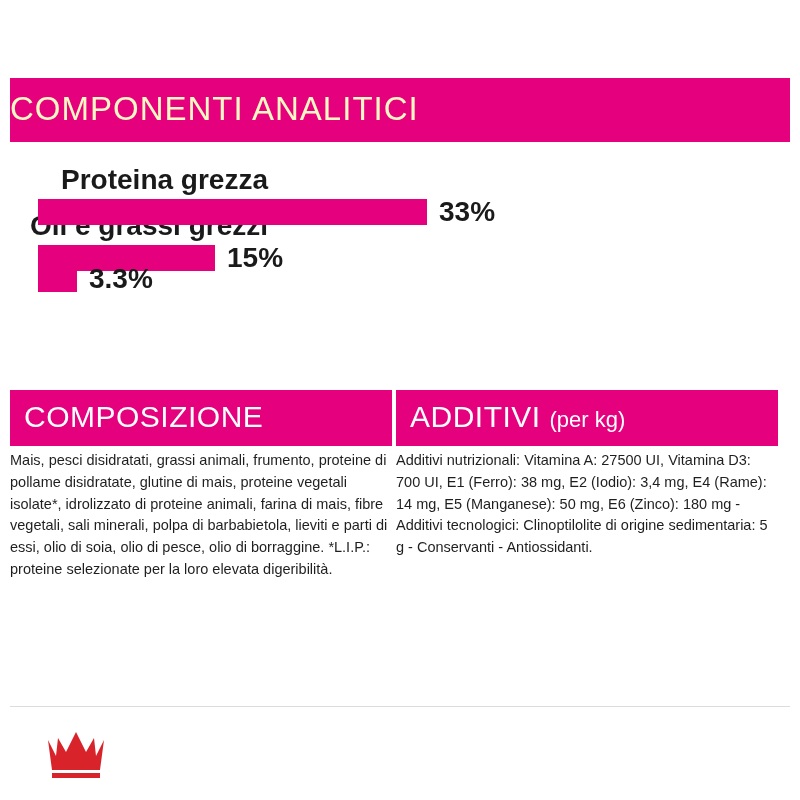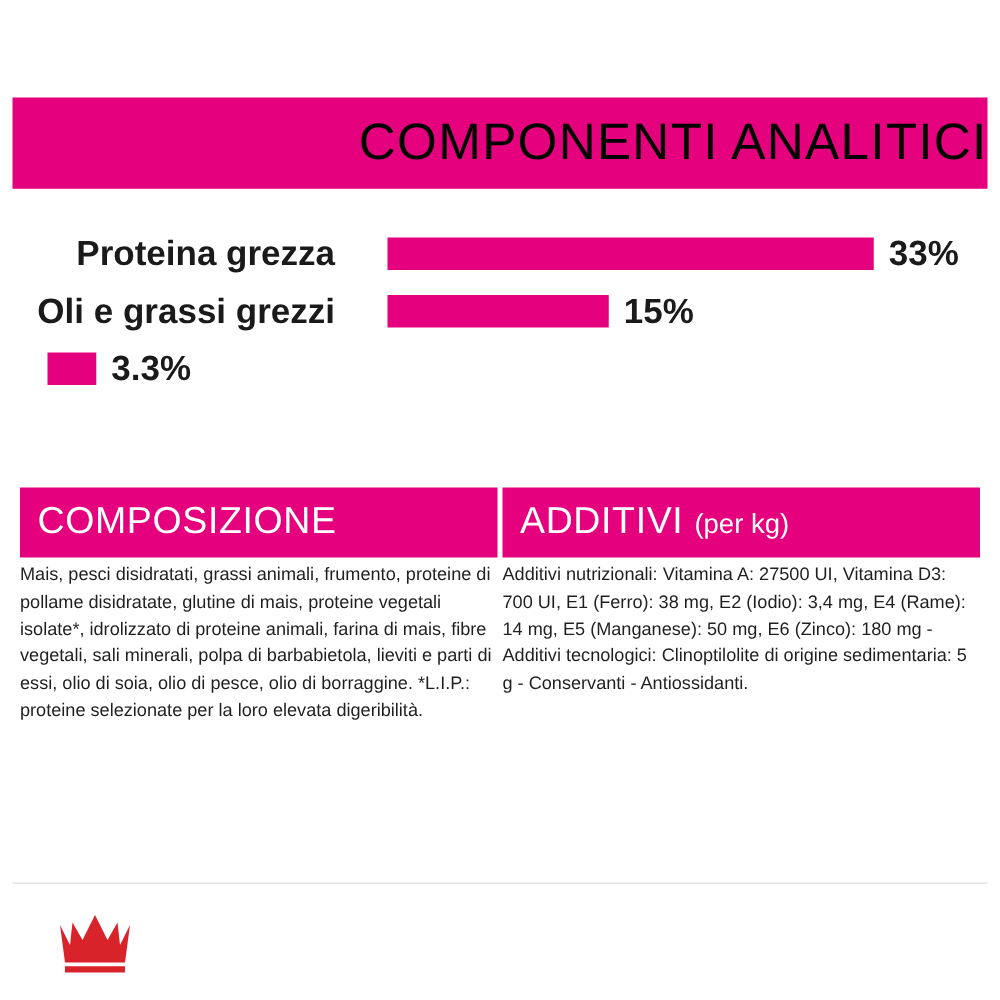--- a/index.html
+++ b/index.html
@@ -22,34 +22,35 @@
 
   
   .analytics {
     position: absolute;
     left: 10px;
     top: 78px;
     width: 780px;
   }
   .band-title {
     background: #e5007d;
-    color: #000000;
-    text-align: right;
-    font-size: 41px;
+    color: #fef9c3;
+    text-align: left;
+    font-size: 33px;
     letter-spacing: 1px;
     padding: 12px 0 14px 0;
     font-weight: 400;
   }
   .chart {
     margin-top: 22px;
   }
   .bar-row {
     display: flex;
-    align-items: flex-end;
+    align-items: flex-start;
     height: 46px;
+    flex-direction: column;
   }
   .bar-label {
     width: 272px;
     text-align: right;
     padding-right: 14px;
     box-sizing: border-box;
     font-size: 28px;
     font-weight: bold;
     color: #1a1a1a;
     white-space: nowrap;
@@ -74,21 +75,20 @@
   }
 
   
   .panels {
     position: absolute;
     left: 10px;
     top: 390px;
     width: 780px;
     display: flex;
     gap: 4px;
-    justify-content: center;
   }
   .panel {
     width: 382px;
   }
   .panel-head {
     background: #e5007d;
     color: #ffffff;
     padding: 10px 14px 12px 14px;
     font-size: 30px;
     letter-spacing: 0.5px;

